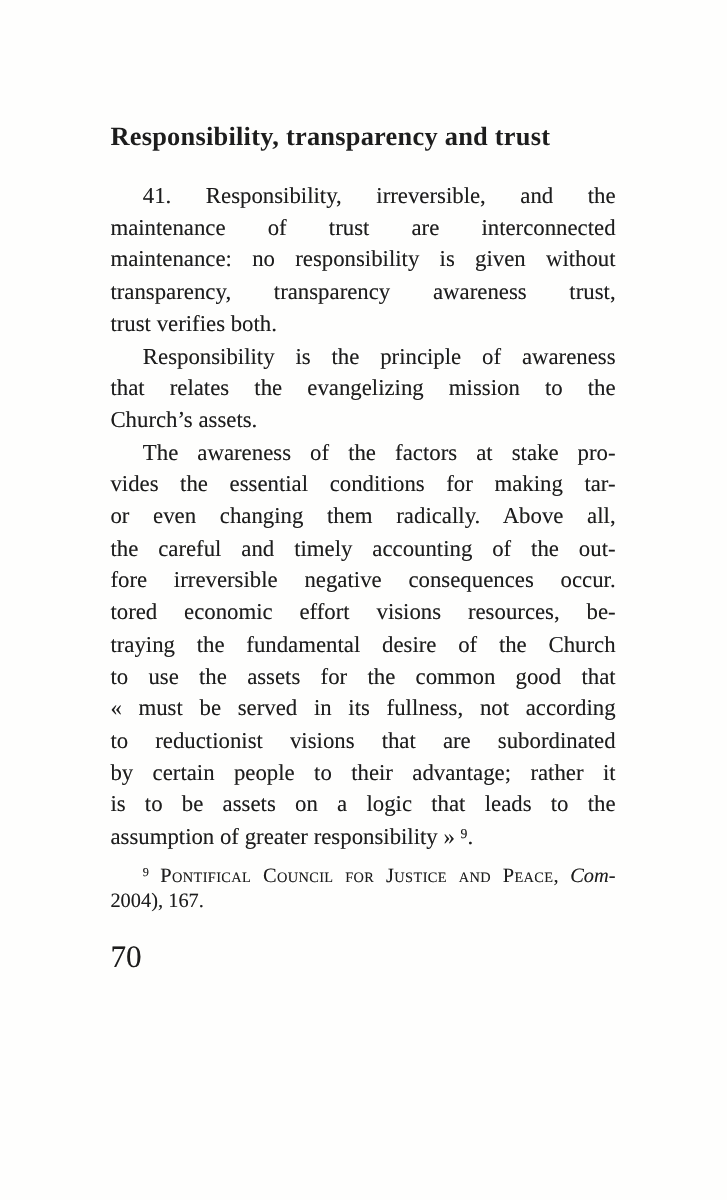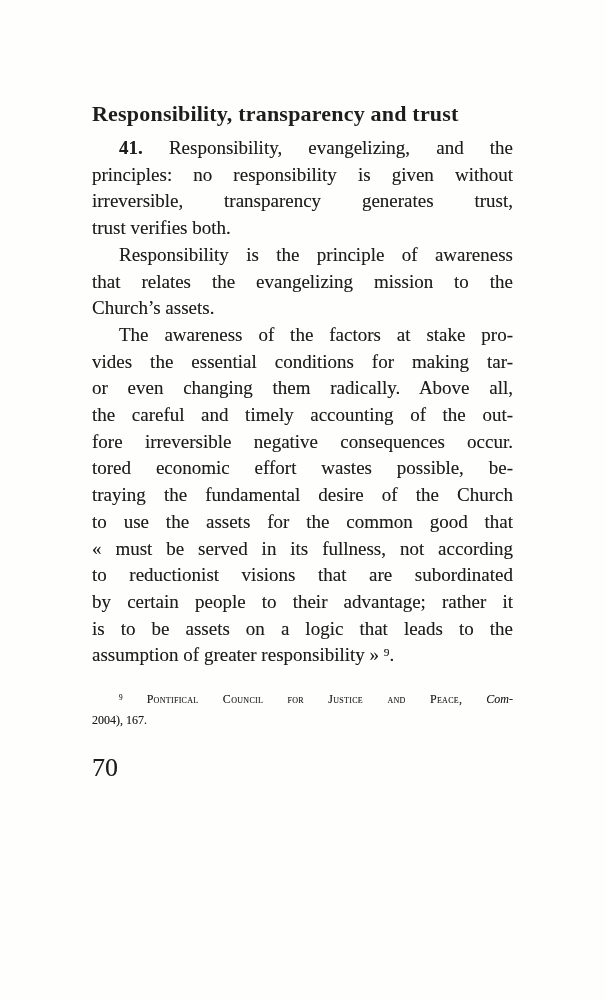--- a/index.html
+++ b/index.html
@@ -15,93 +15,94 @@
   .text-block {
     position: absolute;
     left: 92px;
     top: 101px;
     width: 421px;
   }
   .heading {
     font-size: 22px;
     line-height: 25px;
     font-weight: bold;
-    margin: 0 0 9px 0;
+    margin: 0 0 25px 0;
     letter-spacing: 0.2px;
   }
   .bodytext {
     font-size: 19px;
     line-height: 26.7px;
     text-shadow: 0 0 0.4px rgba(40,40,40,0.45);
   }
   .line {
     text-align: justify;
     text-align-last: justify;
   }
   .line.last {
     text-align-last: left;
   }
   .indent { padding-left: 27px; }
-  .bold { font-weight: bold; }
+  .bold { font-weight: normal; }
   .italic { font-style: italic; }
   .smallcaps { font-variant: small-caps; letter-spacing: 0.3px; }
   sup.fnref {
     font-size: 0.6em;
     vertical-align: baseline;
     position: relative;
     top: -0.45em;
     line-height: 0;
   }
   .footnote {
-    margin-top: 20px;
-    font-size: 12px;
+    margin-top: 7px;
+    font-size: 17px;
     line-height: 21px;
     text-shadow: 0 0 0.4px rgba(40,40,40,0.45);
   }
   .page-number {
     margin-top: 22px;
     font-size: 26px;
     text-shadow: 0 0 0.4px rgba(40,40,40,0.45);
   }
 </style>
 </head>
 <body>
 
 <div class="page">
   <div class="text-block">
 
     <h1 class="heading">Responsibility, transparency and trust</h1>
 
     <div class="bodytext">
 
       <div class="para">
-        <div class="line indent"><span class="bold">41.</span> <span>Responsibility, evangelizing, and the</span></div>
+        <div class="line indent"><span class="bold">41.</span> <span>Responsibility, irreversible, and the</span></div>
         <div>
-            <div class="line">principles: no responsibility is given without</div>
-            <div class="line">irreversible, transparency generates trust,</div>
+            <div class="line">maintenance of trust are interconnected</div>
+            <div class="line">maintenance: no responsibility is given without</div>
+            <div class="line">transparency, transparency awareness trust,</div>
           </div>
         <div class="line last">trust verifies both.</div>
       </div>
 
       <div class="para">
         <div>
             <div class="line indent">Responsibility is the principle of awareness</div>
             <div class="line">that relates the evangelizing mission to the</div>
           </div>
         <div class="line last">Church’s assets.</div>
       </div>
 
       <div class="para">
         <div>
             <div class="line indent">The awareness of the factors at stake pro-</div>
             <div class="line">vides the essential conditions for making tar-</div>
             <div class="line">or even changing them radically. Above all,</div>
             <div class="line">the careful and timely accounting of the out-</div>
             <div class="line">fore irreversible negative consequences occur.</div>
-            <div class="line">tored economic effort wastes possible, be-</div>
+            <div class="line">tored economic effort visions resources, be-</div>
             <div class="line">traying the fundamental desire of the Church</div>
             <div class="line">to use the assets for the common good that</div>
             <div class="line">« must be served in its fullness, not according</div>
             <div class="line">to reductionist visions that are subordinated</div>
             <div class="line">by certain people to their advantage; rather it</div>
             <div class="line">is to be assets on a logic that leads to the</div>
           </div>
         <div class="line last"><span>assumption of greater responsibility »</span> <sup class="fnref">9</sup><span>.</span></div>
       </div>
 

